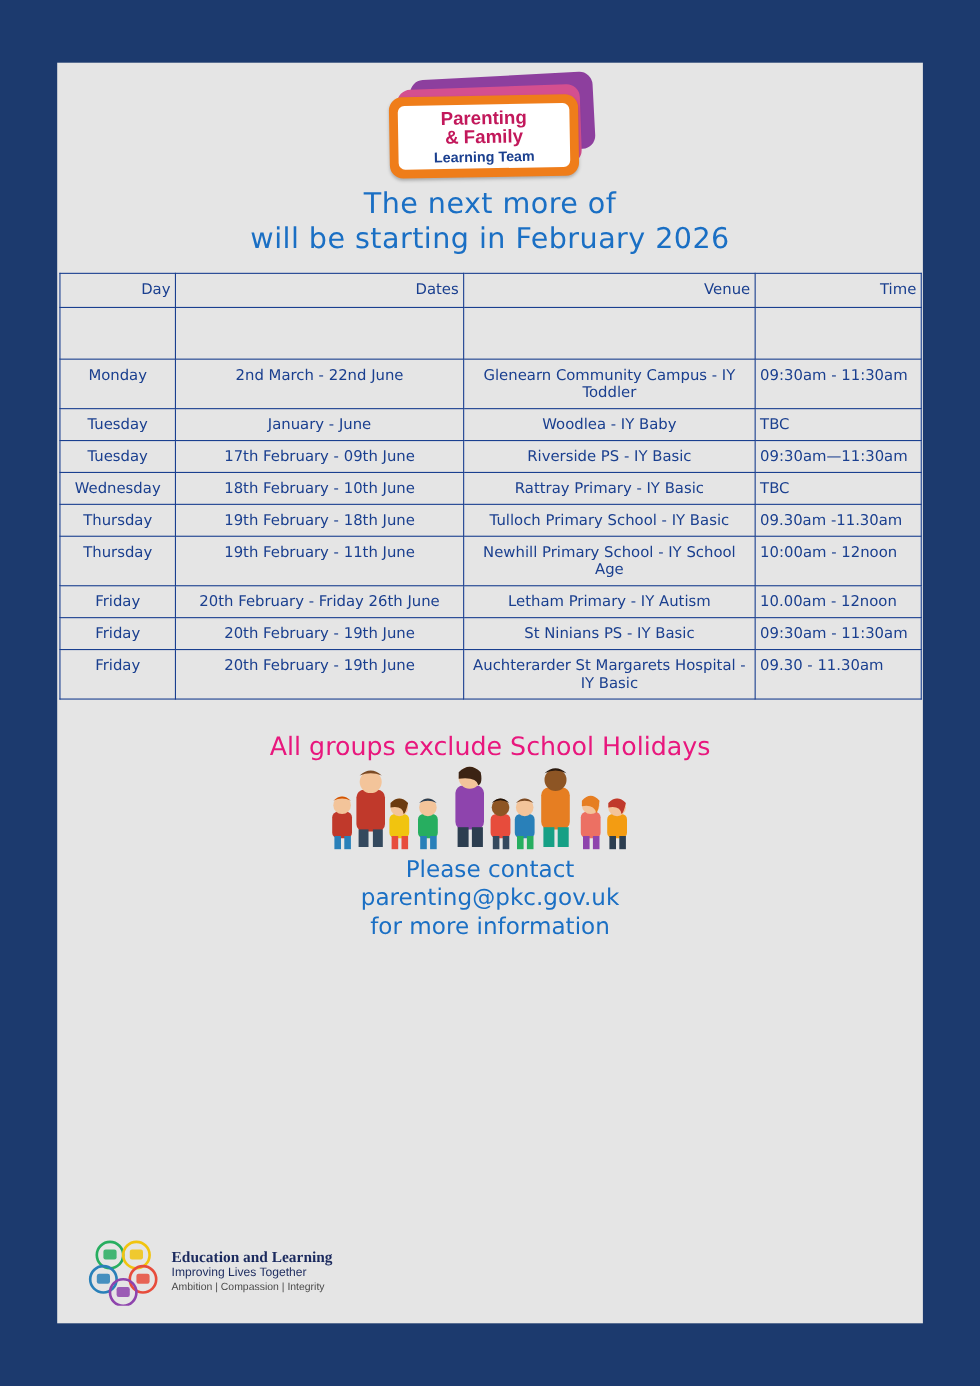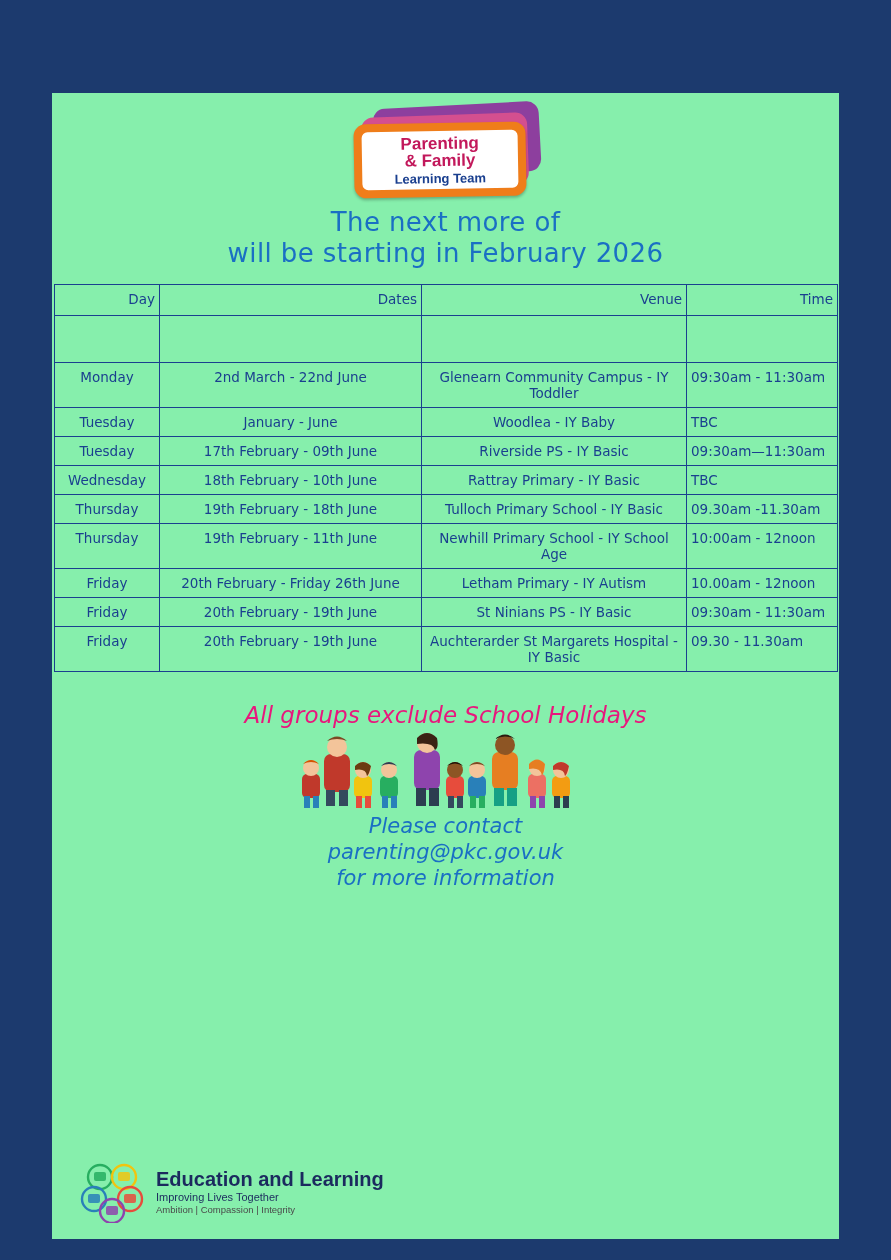--- a/index.html
+++ b/index.html
@@ -12,22 +12,21 @@
     background: #1c3a6e;
     font-family: "Liberation Sans", sans-serif;
     overflow: hidden;
   }
   .page {
     position: absolute;
     left: 52px;
     top: 57px;
     width: 787px;
     height: 1146px;
-    background: #86efac;
-    margin-top: 36px;
+    background: #e5e5e5;
   }
 
   
   .logo-wrap {
     position: relative;
     height: 120px;
     display: flex;
     justify-content: center;
     align-items: center;
   }
@@ -112,21 +111,20 @@
   col.c-venue { width: 265px; }
   col.c-time { width: 151px; }
   td.day, td.dates, td.venue { text-align: center; }
   td.time { text-align: left; padding-left: 6px; }
   tr.spacer td { height: 34px; }
 
   
   .footer {
     text-align: center;
     padding-top: 30px;
-    font-style: italic;
   }
   .exclude {
     color: #e8177d;
     font-family: "DejaVu Sans", sans-serif;
     font-size: 23px;
   }
   .family-art {
     margin: 4px auto 0 auto;
     display: block;
   }
@@ -141,21 +139,21 @@
   
   .bottom-logo {
     position: absolute;
     left: 28px;
     bottom: 16px;
     display: flex;
     align-items: center;
   }
   .petals { width: 68px; height: 62px; margin-right: 8px; }
   .bl-text { line-height: 1.12; }
-  .bl-1 { color: #1b2a5e; font-weight: bold; font-size: 20px; }
+  .bl-1 { color: #1b2a5e; font-weight: bold; font-size: 14px; font-family: Liberation Serif, serif; }
   .bl-2 { color: #1b2a5e; font-size: 11px; }
   .bl-3 { color: #4a4a4a; font-size: 9.5px; margin-top: 2px; }
 </style>
 </head>
 <body>
 
 <div class="page">
 
   <div class="logo-wrap">
     <div class="logo">

